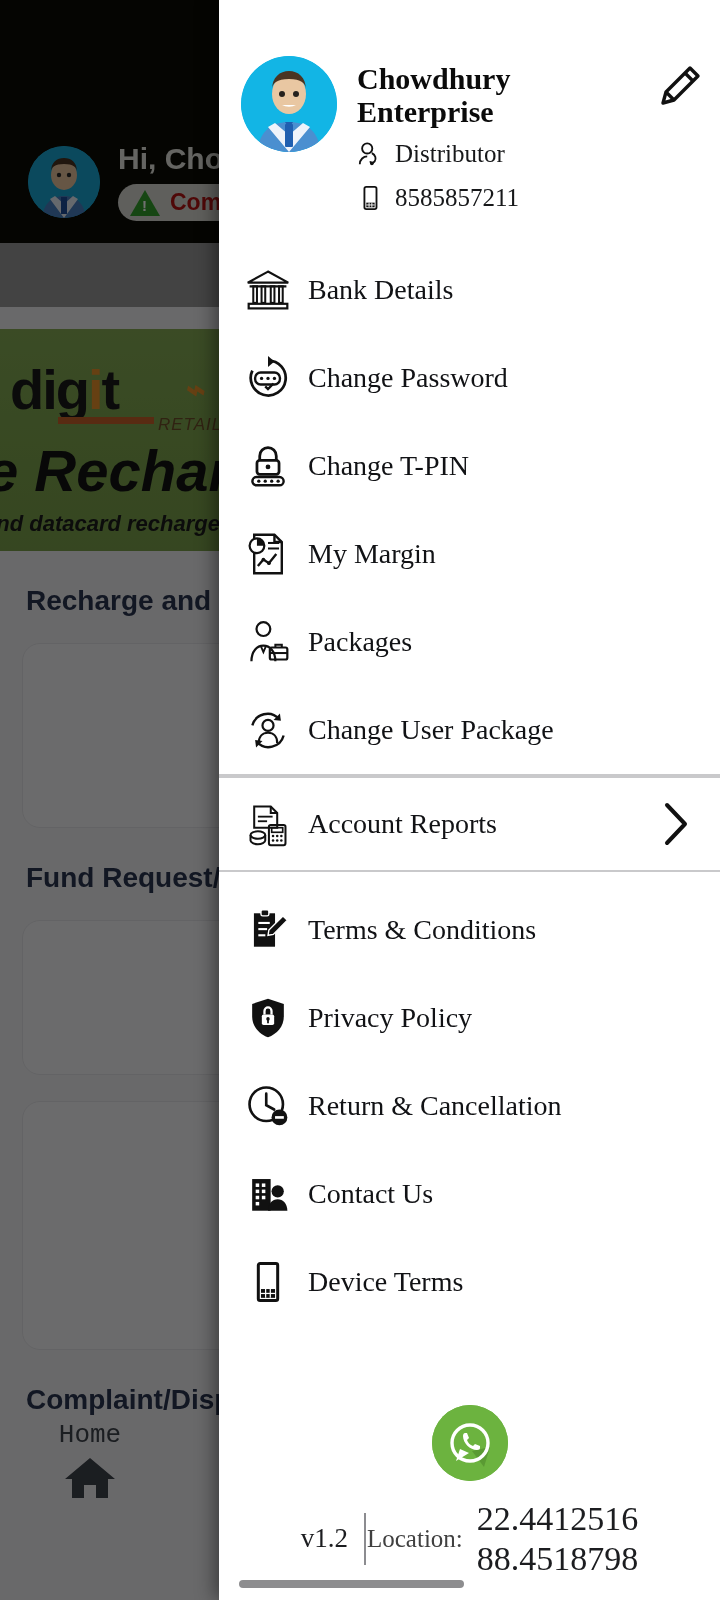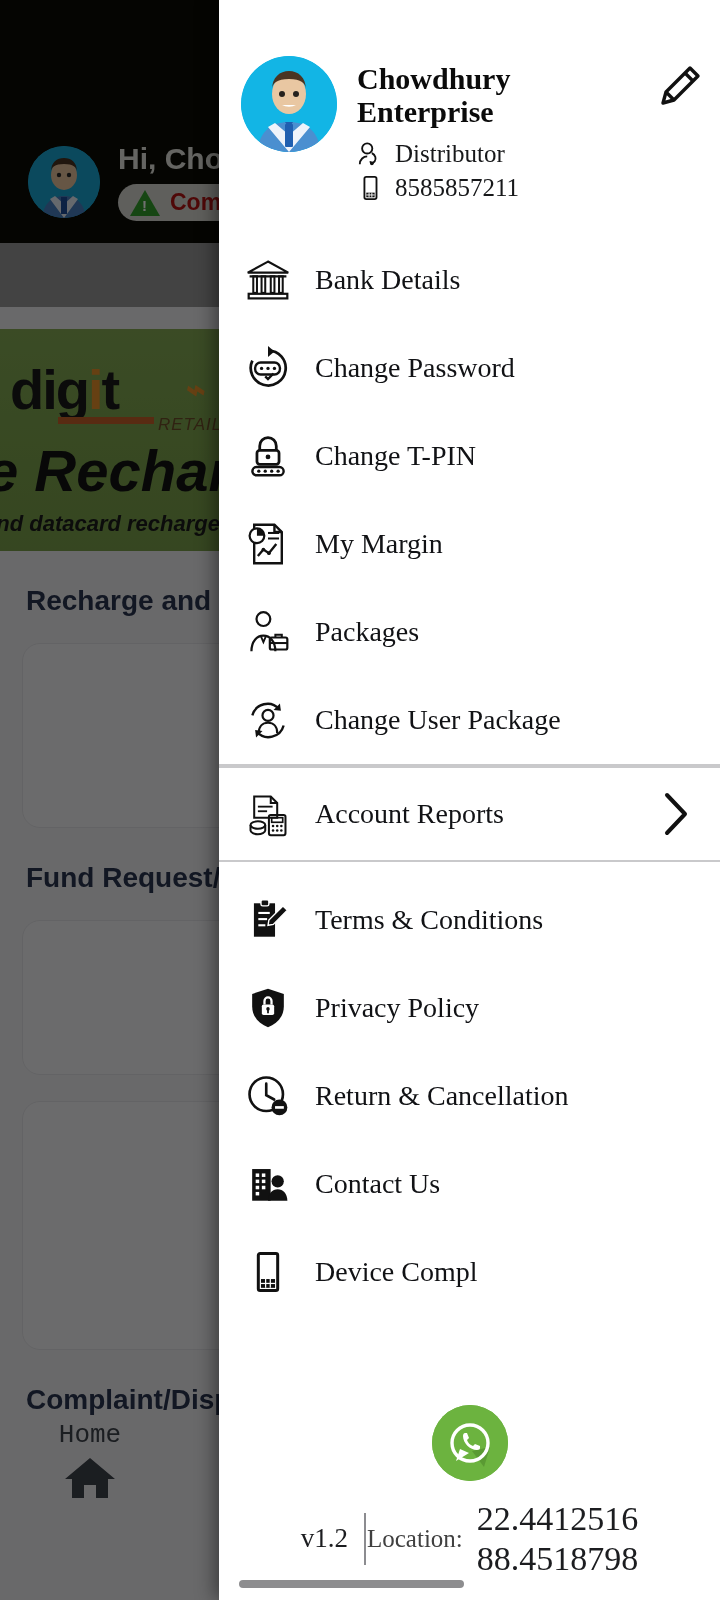--- a/index.html
+++ b/index.html
@@ -107,21 +107,21 @@
     background: #12b5e5; position: relative; overflow: hidden; flex: 0 0 auto;
   }
   .dr-info { flex: 1; padding-top: 6px; }
   .dr-name { font-size: 30px; font-weight: bold; color: #0b0b0b; line-height: 1.1; }
   .dr-meta { display: flex; align-items: center; gap: 12px; margin-top: 12px; }
   .dr-meta-text { font-size: 25px; color: #17181a; }
   .dr-pencil { flex: 0 0 auto; padding-top: 8px; }
 
   .dr-menu { margin-top: 34px; }
   .dr-item {
-    display: flex; align-items: center; gap: 22px;
+    display: flex; align-items: center; gap: 15px;
     padding: 0 24px 0 24px; height: 88px;
   }
   .dr-icon {
     width: 50px; height: 50px; flex: 0 0 auto;
     display: flex; align-items: center; justify-content: center;
   }
   .dr-label { font-size: 28px; color: #111215; flex: 1; }
   .dr-chev { flex: 0 0 auto; padding-right: 6px; }
   .dr-sep { height: 2px; background: #c9c9cb; }
 
@@ -285,21 +285,21 @@
         <div class="dr-name">Chowdhury Enterprise</div>
         <div class="dr-meta">
           <svg viewBox="0 0 28 28" width="26" height="26">
             <circle cx="11" cy="8" r="5.5" fill="none" stroke="#111" stroke-width="2"></circle>
             <path d="M3 25c0-5 4-8.5 8-8.5" fill="none" stroke="#111" stroke-width="2"></path>
             <path d="M16 13c4 2 5 6 3 9-1.5 2-4 2-5 0" fill="none" stroke="#111" stroke-width="2"></path>
             <circle cx="16" cy="24" r="2" fill="#111"></circle>
           </svg>
           <span class="dr-meta-text">Distributor</span>
         </div>
-        <div class="dr-meta" style="margin-top:6px">
+        <div class="dr-meta" style="margin-top:16px">
           <svg viewBox="0 0 28 28" width="26" height="26">
             <rect x="8" y="2" width="13" height="24" rx="2" fill="none" stroke="#111" stroke-width="2"></rect>
             <rect x="10" y="19" width="9" height="5" fill="#111"></rect>
             <line x1="13" y1="19" x2="13" y2="24" stroke="#fff" stroke-width="1"></line>
             <line x1="16" y1="19" x2="16" y2="24" stroke="#fff" stroke-width="1"></line>
             <line x1="10" y1="21.5" x2="19" y2="21.5" stroke="#fff" stroke-width="1"></line>
           </svg>
           <span class="dr-meta-text">8585857211</span>
         </div>
       </div>
@@ -499,21 +499,21 @@
       <div class="dr-item">
         <span class="dr-icon">
           <svg viewBox="0 0 50 50" width="44" height="44">
             <rect x="14" y="4" width="22" height="42" rx="2" fill="none" stroke="#111" stroke-width="3.4"></rect>
             <rect x="17" y="33" width="16" height="10" fill="#111"></rect>
             <line x1="22.3" y1="33" x2="22.3" y2="43" stroke="#fff" stroke-width="1.4"></line>
             <line x1="27.6" y1="33" x2="27.6" y2="43" stroke="#fff" stroke-width="1.4"></line>
             <line x1="17" y1="38" x2="33" y2="38" stroke="#fff" stroke-width="1.4"></line>
           </svg>
         </span>
-        <span class="dr-label">Device Compl</span>
+        <span class="dr-label">Device Terms</span>
       </div>
 
     </div>
 
     <div class="dr-footer">
       <div class="dr-wa">
         <span class="dr-wa-circle">
           <svg viewBox="0 0 76 76" width="76" height="76">
             <circle cx="38" cy="38" r="38" fill="#6cb33f"></circle>
             <path d="M52 62L40 46l18-4z" fill="#5a9a33"></path>

